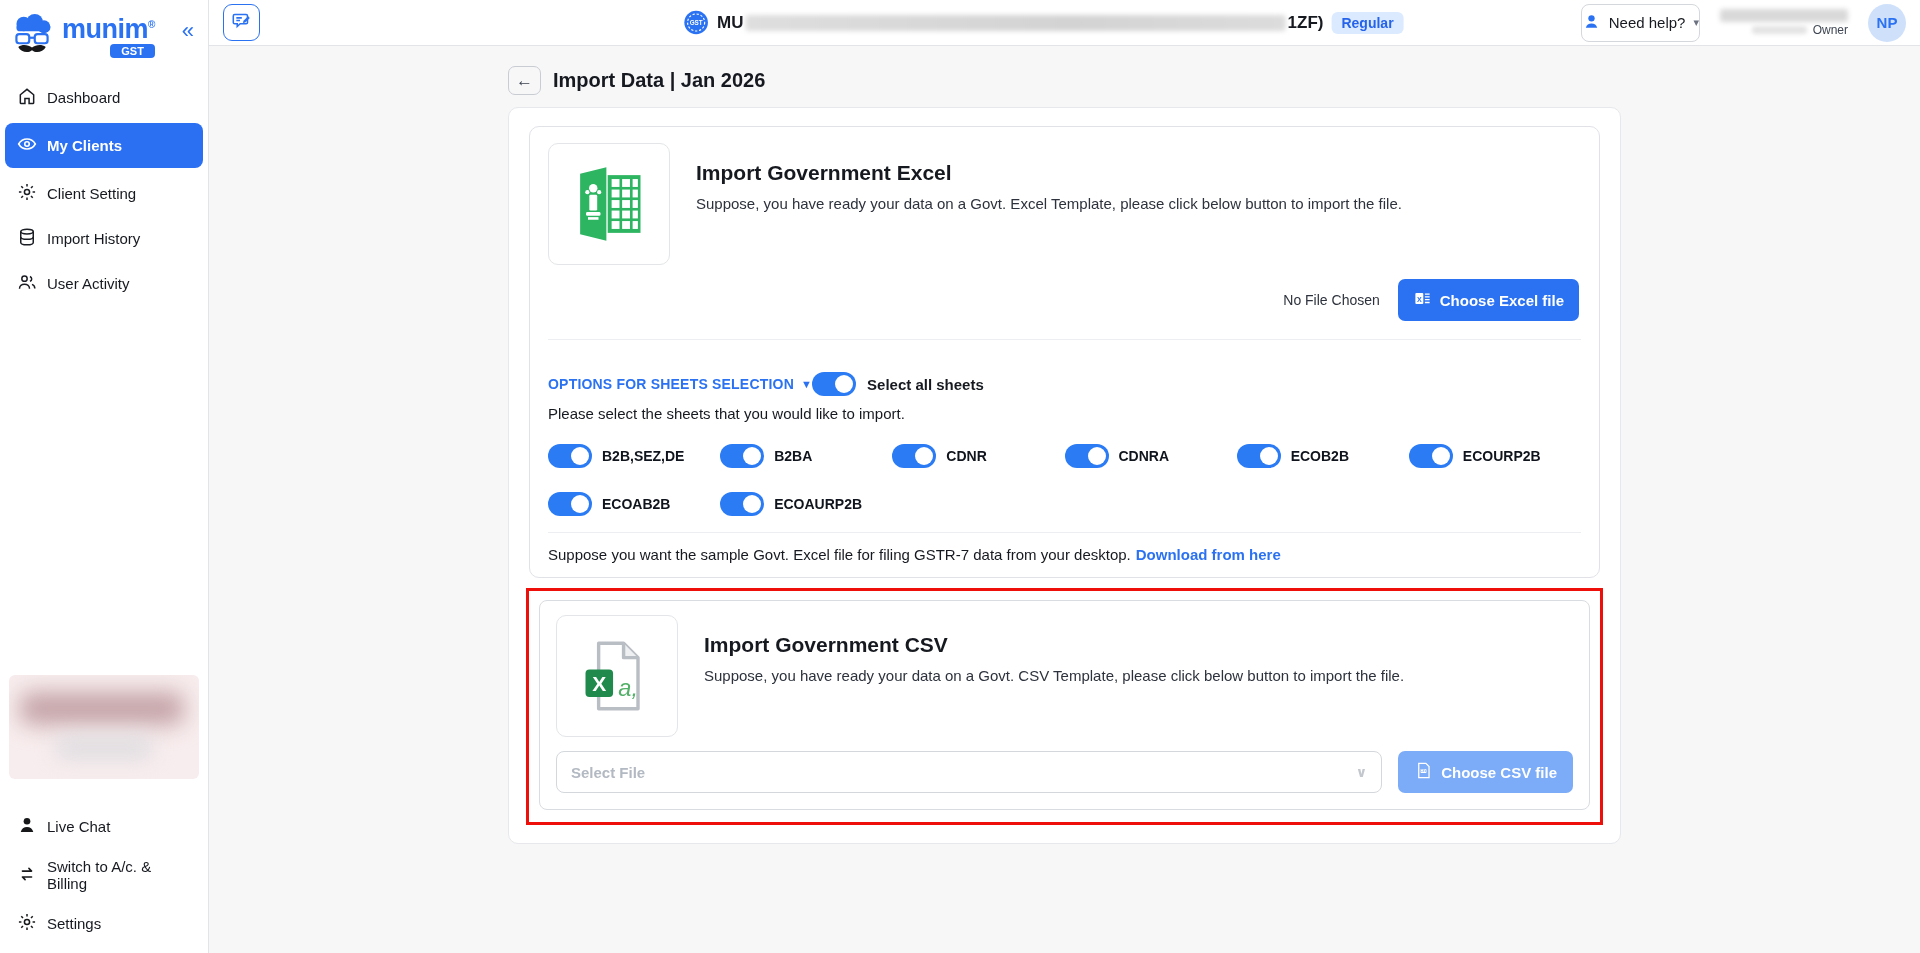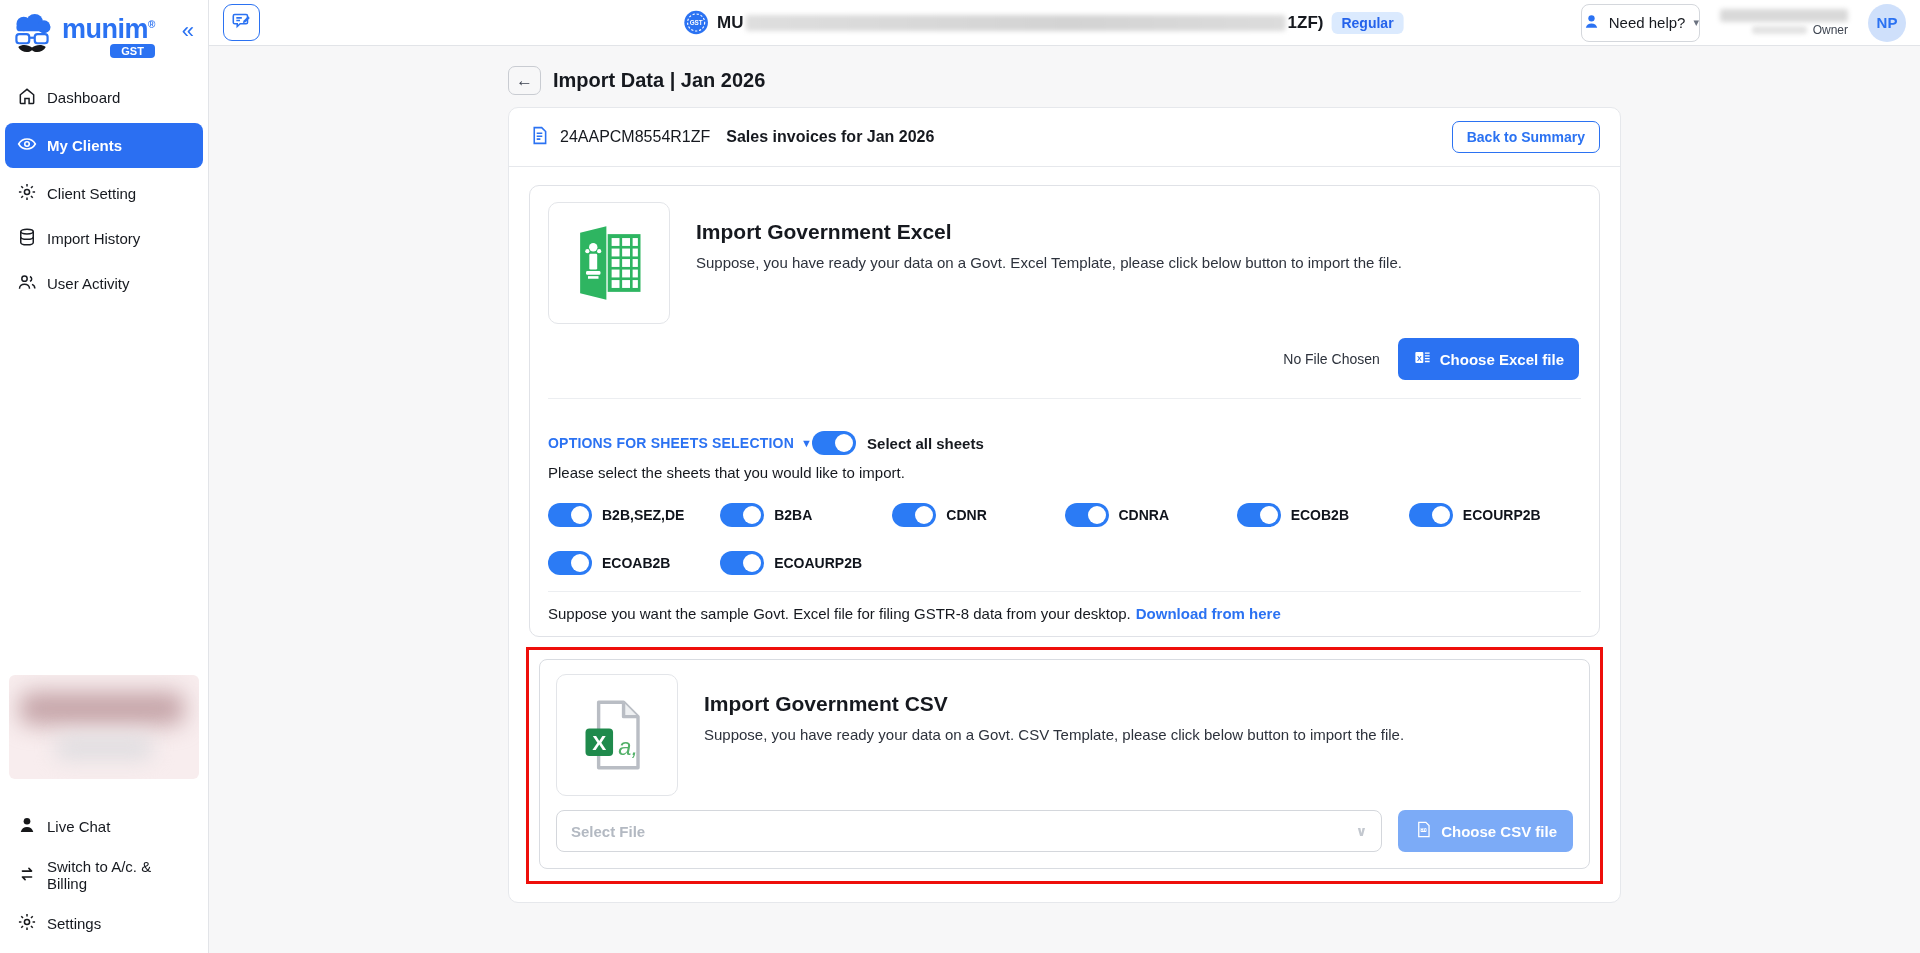--- a/index.html
+++ b/index.html
@@ -269,31 +269,20 @@
     </header>
 
     <main class="content">
       <div class="container">
         <div class="page-title-row">
           <button class="back-btn">←</button>
           <span class="page-title">Import Data | Jan 2026</span>
         </div>
 
         <div class="outer-card">
-          <div class="card-head">
-            <span>
-              <svg viewBox="0 0 24 24" fill="none" stroke="#2b72f2" stroke-width="1.8">
-                  <path d="M6 3h8.5L19 7.5V21H6Z"></path>
-                  <path d="M8.8 9.5h6.4M8.8 12.8h6.4M8.8 16.1h4.2"></path>
-                </svg>
-            </span>
-            <span class="gstin">24AAPCM8554R1ZF</span>
-            <span class="card-subtitle">Sales invoices for Jan 2026</span>
-            <button class="back-summary">Back to Summary</button>
-          </div>
 
           <section class="excel-card">
             <div class="sec-head">
               <div class="icon-box">
                 <svg viewBox="0 0 64 64">
                   <polygon points="10,9 30,4 30,60 10,55" fill="#2eb561"></polygon>
                   <rect x="31" y="10" width="25" height="44" fill="#2eb561"></rect>
                   <g fill="#fff">
                     <rect x="34" y="13" width="6" height="6"></rect>
                       <rect x="42" y="13" width="6" height="6"></rect>
@@ -390,21 +379,21 @@
                   <span class="sheet-label">ECOAB2B</span>
                 </div>
 
                 <div class="sheet">
                   <span class="switch"></span>
                   <span class="sheet-label">ECOAURP2B</span>
                 </div>
               </div>
 
             <div class="note">
-              <span>Suppose you want the sample Govt. Excel file for filing GSTR-8 data from your desktop.</span><a>Download from here</a>
+              <span>Suppose you want the sample Govt. Excel file for filing GSTR-7 data from your desktop.</span><a>Download from here</a>
             </div>
           </section>
 
           <div class="csv-highlight">
             <section class="csv-card">
               <div class="sec-head">
                 <div class="icon-box">
                   <svg viewBox="0 0 64 64">
                     <path d="M18 7h19l11 11v39H18Z" fill="#fff" stroke="#b9bdc4" stroke-width="2.6" stroke-linejoin="round"></path>
                     <path d="M37 7v11h11" fill="#eef0f2" stroke="#b9bdc4" stroke-width="2.6" stroke-linejoin="round"></path>

